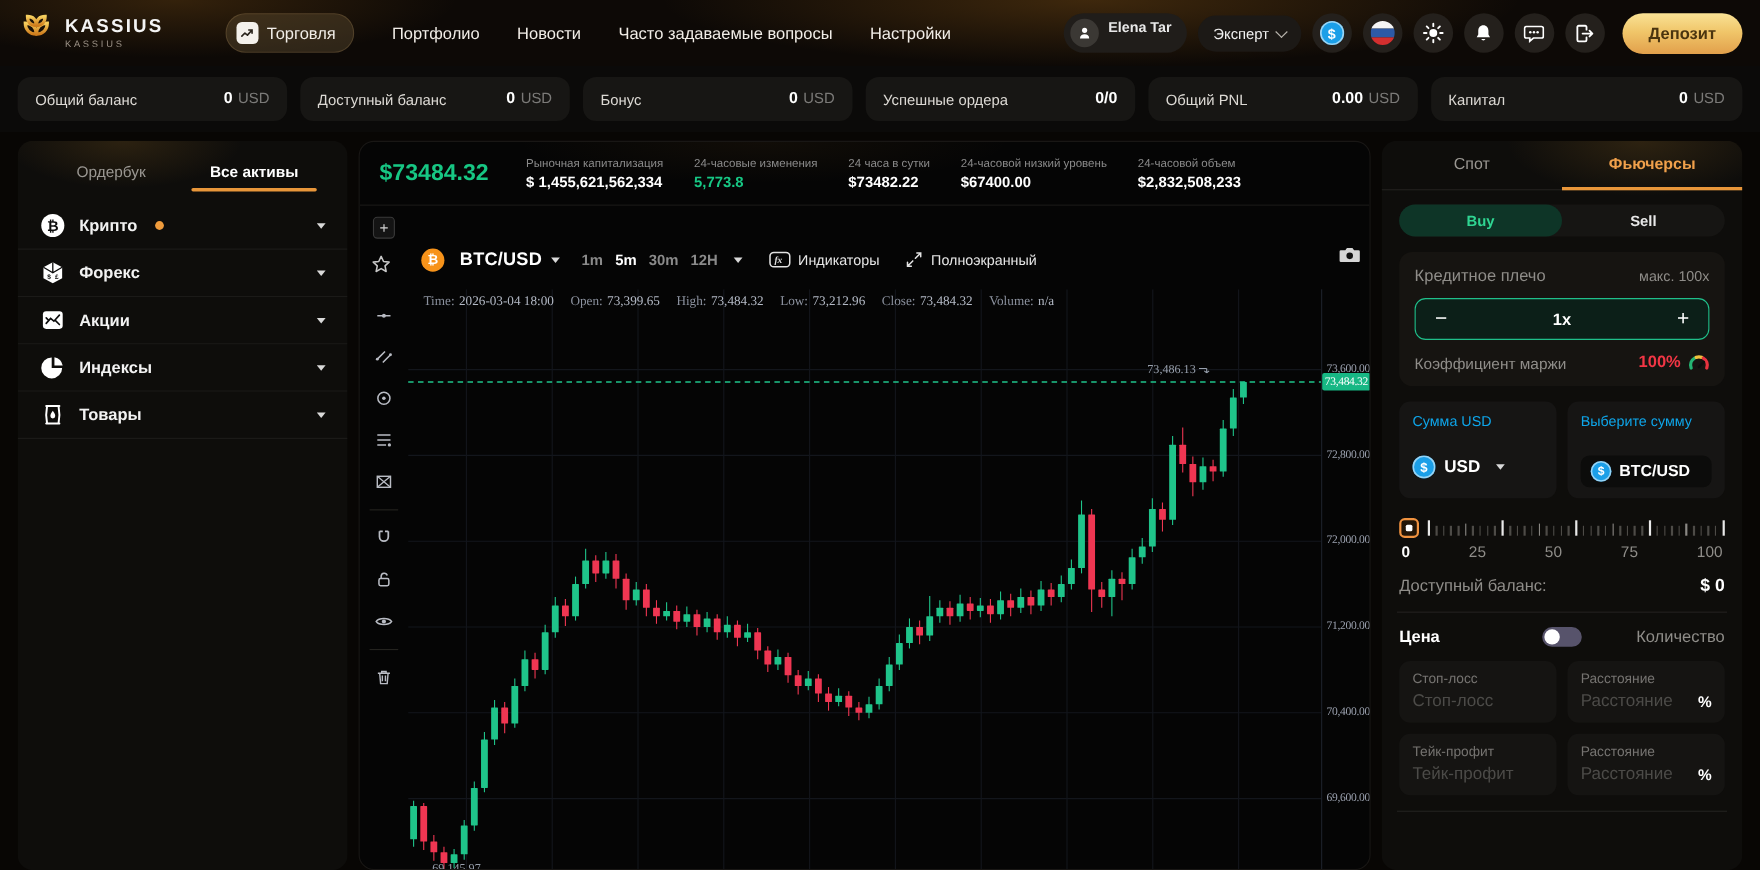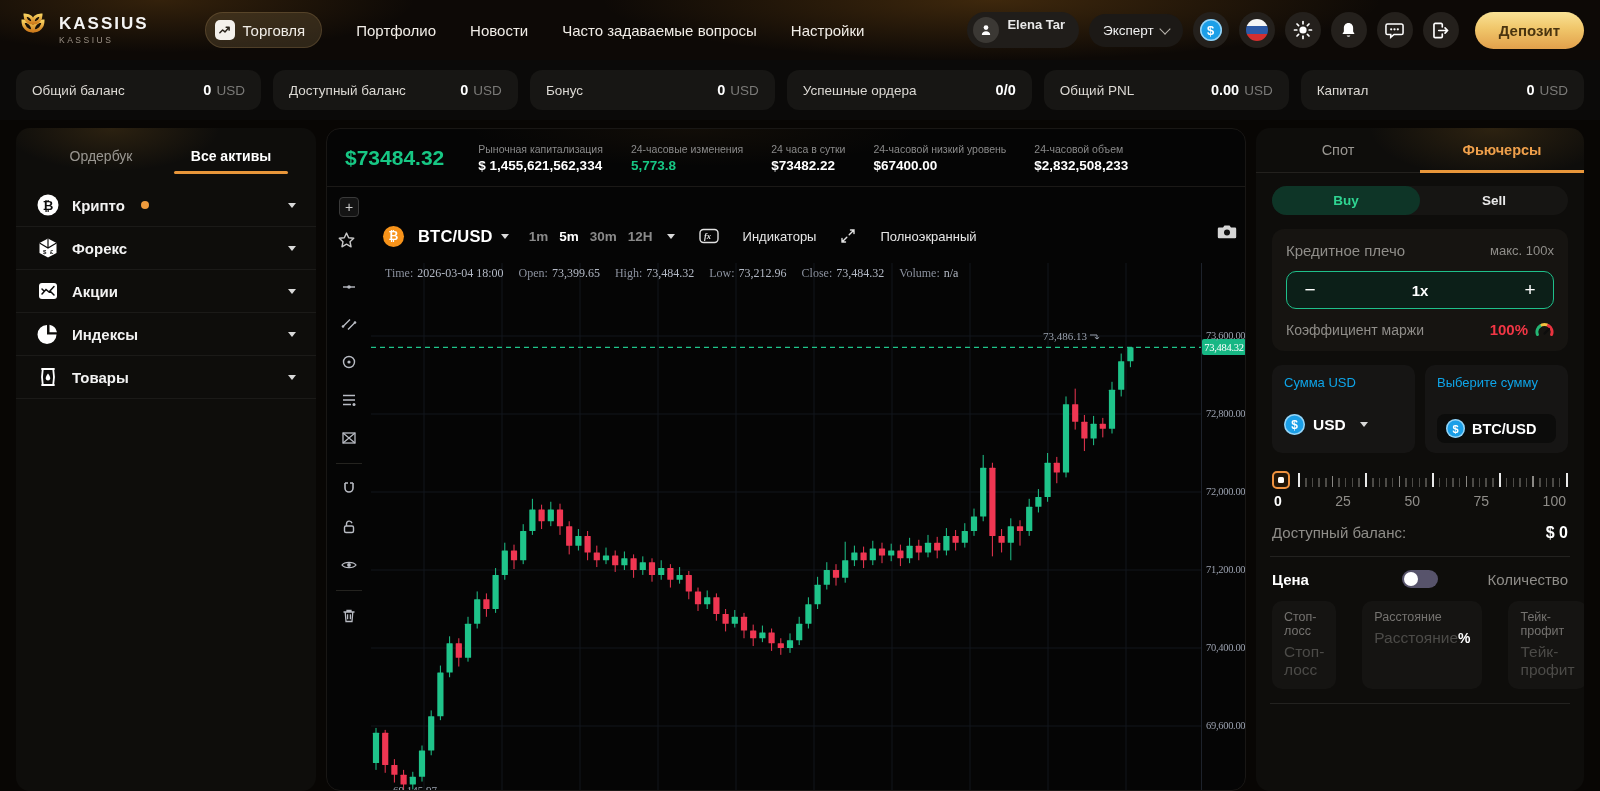--- a/index.html
+++ b/index.html
@@ -94,21 +94,21 @@
   .symbol-row { position:absolute; top:34px; left:12px; right:12px; height:30px; display:flex;
     align-items:center; gap:14px; z-index:3; }
   .btc-coin { width:21px; height:21px; border-radius:50%; background:#f7931a; color:#fff;
     display:flex; align-items:center; justify-content:center; font-size:12px; font-weight:700;
     font-family:"DejaVu Sans",sans-serif; }
   .pair { font-size:16.5px; font-weight:700; color:#fff; letter-spacing:.2px; }
   .tf { font-size:13.5px; color:#8a8a8a; font-weight:600; }
   .tf.active { color:#fff; }
   .tfs { display:flex; gap:11px; align-items:center; margin-left:6px; }
   .tool-label { font-size:13px; color:#e6e6e6; }
-  .row-group { display:flex; align-items:center; gap:24px; margin-left:10px; }
+  .row-group { display:flex; align-items:center; gap:7px; margin-left:10px; }
   .camera-btn { position:absolute; top:36px; right:8px; z-index:4; }
   .plot { position:absolute; left:0; right:0; top:76px; bottom:0; }
   #plot-svg { position:absolute; left:0; top:0; }
   .ohlc-row { position:absolute; top:3px; left:14px; display:flex; gap:15px; z-index:2;
     font-family:"Liberation Serif","DejaVu Serif",serif; font-size:12px; }
   .ohlc-k { color:#8b919e; } .ohlc-v { color:#b3b9c5; margin-left:4px; }
   .axis { position:absolute; top:0; bottom:0; width:46px; border-left:1px solid #1d222b; }
   .axis-label { position:absolute; left:4px; font-family:"Liberation Serif","DejaVu Serif",serif;
     font-size:10.5px; color:#9aa0ae; letter-spacing:-0.3px; white-space:nowrap; }
   .price-tag { position:absolute; left:0; right:1px; background:#17b784; color:#fff; text-align:center;
@@ -160,21 +160,21 @@
   .slider-labels { display:flex; justify-content:space-between; margin:6px 2px 0; font-size:14px; color:#8f8d89; }
   .slider-labels span:first-child { color:#fff; font-weight:700; }
   .avail-row { display:flex; justify-content:space-between; margin-top:15px; font-size:15px; }
   .avail-lbl { color:#8f8d89; } .avail-val { color:#fff; font-weight:700; font-size:16px; }
   .hsep { height:1px; background:#232220; margin:14px -2px 0; }
   .price-qty { display:flex; align-items:center; margin-top:13px; }
   .pq-price { font-size:15px; font-weight:700; color:#fff; flex:1; }
   .toggle { width:36px; height:18px; border-radius:9px; background:#57536b; position:relative; flex:none; }
   .toggle i { position:absolute; left:2px; top:2px; width:14px; height:14px; border-radius:50%; background:#fff; }
   .pq-qty { font-size:15px; color:#8f8d89; flex:1; text-align:right; }
-  .inputs { display:grid; grid-template-columns:1fr 1fr 1fr 1fr; gap:26px; margin-top:13px; }
+  .inputs { display:grid; grid-template-columns:1fr 1fr; gap:10px; margin-top:13px; }
   .inp { background:#151412; border-radius:10px; padding:9px 12px 10px; }
   .inp .il { font-size:12.5px; color:#757370; margin-bottom:5px; }
   .inp .line { display:flex; align-items:center; }
   .inp .ph { font-size:15.5px; color:#4c4b48; flex:1; }
   .inp .sfx { font-size:14px; font-weight:700; color:#fff; }
   .submit { margin-top:14px; width:100%; height:43px; background:#1d1c1a; border-radius:10px;
     font-size:15px; font-weight:600; color:#f0f0f0; }
 
   svg { display:block; }
 </style>

